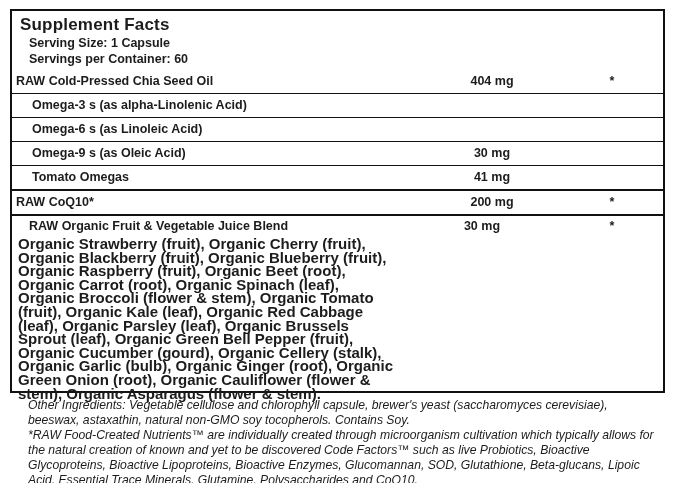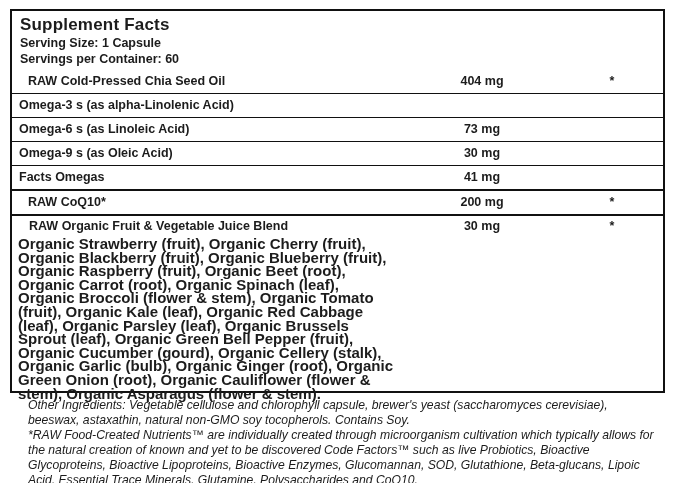--- a/index.html
+++ b/index.html
@@ -37,20 +37,21 @@
   .title {
     font-size: 17px;
     font-weight: bold;
     line-height: 21px;
     letter-spacing: 0.2px;
   }
   .serving-line {
     font-size: 12.5px;
     font-weight: bold;
     line-height: 16px;
+    margin-left: 9px;
   }
   .bar-thick {
     height: 4px;
     background: #111111;
     margin: 3px 3px 0 3px;
   }
   
   .col-row {
     position: relative;
     height: 22px;
@@ -71,31 +72,31 @@
     position: relative;
     height: 23px;
     font-size: 12.5px;
     font-weight: bold;
     line-height: 23px;
   }
   .row + .row { border-top: 1px solid #111111; }
   .row.group  { border-top: 2px solid #111111; }
   .row .nm {
     display: block;
-    padding-left: 16px;
+    padding-left: 4px;
     white-space: nowrap;
   }
-  .row.sub .nm { padding-left: 7px; }
+  .row.sub .nm { padding-left: 20px; }
   .row .amt, .row .dv {
     position: absolute;
     top: 0;
     text-align: center;
     line-height: 23px;
   }
-  .row .amt { left: 380px; width: 180px; }
+  .row .amt { left: 390px; width: 180px; }
   .row .dv  { left: 540px; width: 120px; }
   
   .blend-block {
     border-top: 2px solid #111111;
   }
   .blend-head {
     position: relative;
     height: 21px;
     font-size: 12.5px;
     font-weight: bold;
@@ -155,35 +156,34 @@
       <span class="dv">*</span>
       <span class="nm">RAW Cold-Pressed Chia Seed Oil</span>
     </div>
 
     <div class="row sub">
       <span class="dv"></span>
       <span class="nm">Omega-3 s (as alpha-Linolenic Acid)</span>
     </div>
 
     <div class="row sub">
-      <span class="amt">73 mg</span>
       <span class="dv"></span>
       <span class="nm">Omega-6 s (as Linoleic Acid)</span>
     </div>
 
     <div class="row sub">
       <span class="amt">30 mg</span>
       <span class="dv"></span>
       <span class="nm">Omega-9 s (as Oleic Acid)</span>
     </div>
 
     <div class="row sub">
       <span class="amt">41 mg</span>
       <span class="dv"></span>
-      <span class="nm">Facts Omegas</span>
+      <span class="nm">Tomato Omegas</span>
     </div>
 
     <div class="row group">
       <span class="amt">200 mg</span>
       <span class="dv">*</span>
       <span class="nm">RAW CoQ10*</span>
     </div>
 
     <div class="blend-block">
       <div class="blend-head">

